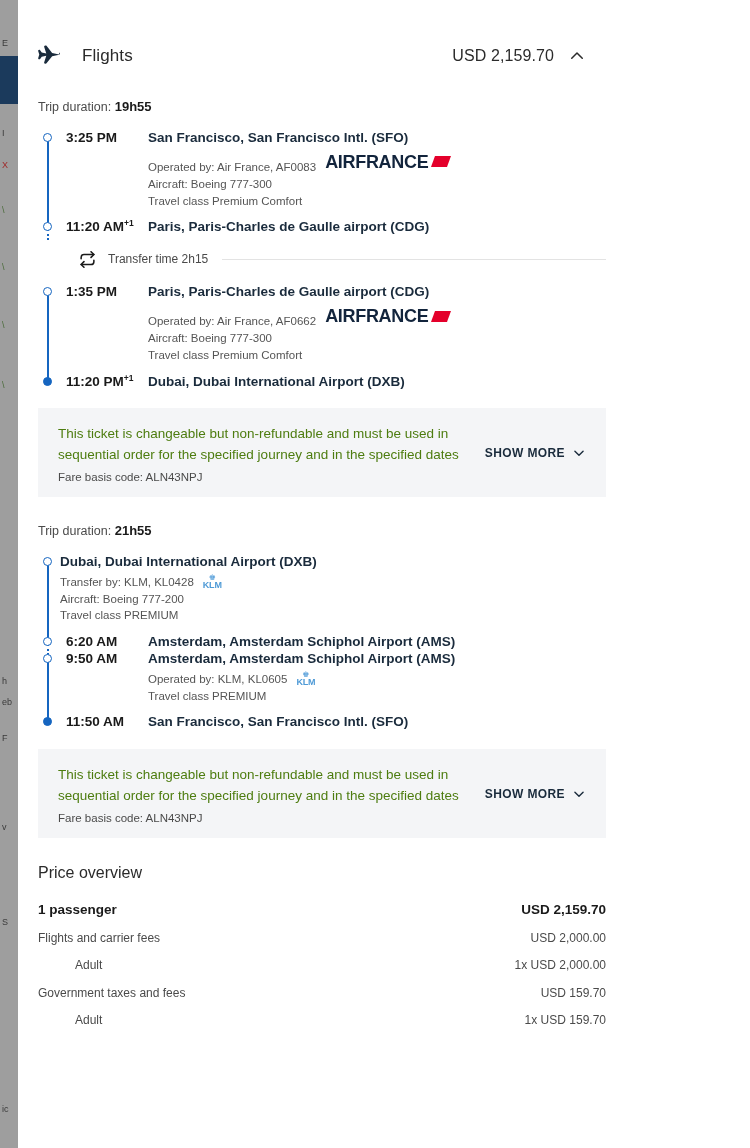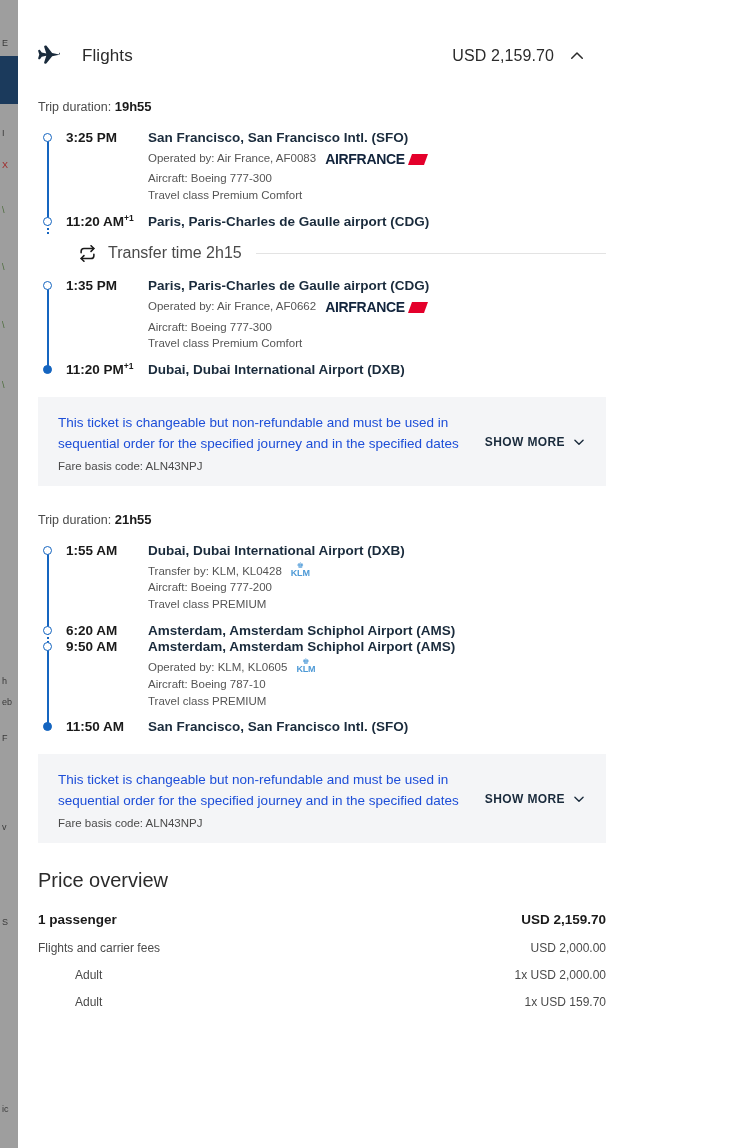--- a/index.html
+++ b/index.html
@@ -149,35 +149,35 @@
     font-weight: bold;
     color: #1a2b3c;
     line-height: 1.25;
   }
   .meta {
     font-size: 11.5px;
     color: #555555;
     line-height: 1.45;
     margin-top: 3px;
     display: flex;
-    align-items: flex-start;
+    align-items: flex-end;
     flex-wrap: nowrap;
   }
   .meta-line { font-size: 11.5px; color: #555555; line-height: 1.45; }
 
   
   .af-logo {
     display: inline-flex;
     align-items: center;
     margin-left: 9px;
     position: relative;
     top: -1px;
   }
   .af-logo .af-text {
-    font-size: 14px;
+    font-size: 18px;
     font-weight: bold;
     letter-spacing: -0.3px;
     color: #12243c;
     font-family: "Liberation Sans", sans-serif;
   }
   .af-logo .af-stripe {
     width: 16px; height: 11px;
     margin-left: 5px;
     background: #e4002b;
     transform: skewX(-20deg);
@@ -210,21 +210,21 @@
     padding: 14px 0 16px 0;
   }
   .transfer .swap-icon {
     width: 22px; height: 18px;
     margin-left: 34px;
     display: flex; align-items: center; justify-content: center;
     color: #1a1a1a;
     flex: 0 0 auto;
   }
   .transfer .ttext {
-    font-size: 16px;
+    font-size: 12px;
     color: #4a4a4a;
     margin-left: 10px;
     white-space: nowrap;
   }
   .transfer .tline {
     flex: 1 1 auto;
     height: 1px;
     background: #e3e3e3;
     margin-left: 14px;
     margin-right: 0;
@@ -236,21 +236,21 @@
   .fare-box {
     margin: 18px 0 0 20px;
     background: #f4f5f7;
     padding: 16px 20px 14px 20px;
     display: flex;
     align-items: flex-start;
   }
   .fare-box .fare-text { flex: 1 1 auto; max-width: 575px; }
   .fare-box .fare-main {
     font-size: 13.5px;
-    color: #1d4ed8;
+    color: #4d7c0f;
     line-height: 1.55;
   }
   .fare-box .fare-code {
     font-size: 11.5px;
     color: #4a4a4a;
     margin-top: 5px;
   }
   .fare-box .show-more {
     flex: 0 0 auto;
     display: flex;
@@ -261,21 +261,21 @@
     letter-spacing: .4px;
     white-space: nowrap;
     margin-top: 22px;
     margin-left: 10px;
   }
   .fare-box .show-more .sm-caret { margin-left: 7px; display: flex; align-items: center; }
 
   
   .price-overview { margin: 26px 0 0 0; }
   .po-title {
-    font-size: 20px;
+    font-size: 16px;
     color: #2b2b2b;
     margin: 0 0 0 20px;
   }
   .po-row {
     display: flex;
     align-items: flex-end;
     justify-content: space-between;
     margin: 0 0 0 20px;
     padding: 0 0 0 0;
   }
@@ -451,23 +451,20 @@
       <b>21h55</b>
     </div>
 
     <div class="itinerary">
 
       <div class="leg">
         <div class="rail">
           <span class="dot"></span>
           <span class="line"></span>
         </div>
-        <div class="timecol">
-          <span>1:55 AM</span>
-        </div>
         <div class="detailcol leg-body">
           <div class="airport">Dubai, Dubai International Airport (DXB)</div>
           <div class="meta">
             <span>Transfer by: KLM, KL0428</span>
             <span class="klm-logo">
               <span class="crown">♚</span>
               <span class="klm-text">KLM</span>
             </span>
           </div>
           <div class="meta-line">Aircraft: Boeing 777-200</div>
@@ -499,21 +496,20 @@
         </div>
         <div class="detailcol leg-body">
           <div class="airport">Amsterdam, Amsterdam Schiphol Airport (AMS)</div>
           <div class="meta">
             <span>Operated by: KLM, KL0605</span>
             <span class="klm-logo">
               <span class="crown">♚</span>
               <span class="klm-text">KLM</span>
             </span>
           </div>
-          <div class="meta-line">Aircraft: Boeing 787-10</div>
           <div class="meta-line">Travel class PREMIUM</div>
         </div>
       </div>
 
       <div class="leg">
         <div class="rail">
           <span class="dot filled"></span>
 
         </div>
         <div class="timecol">
@@ -553,20 +549,24 @@
     <div class="po-row group">
       <span class="po-label">Flights and carrier fees</span>
       <span class="po-value">USD 2,000.00</span>
     </div>
 
     <div class="po-row sub">
       <span class="po-label">Adult</span>
       <span class="po-value">1x USD 2,000.00</span>
     </div>
 
+    <div class="po-row group">
+      <span class="po-label">Government taxes and fees</span>
+      <span class="po-value">USD 159.70</span>
+    </div>
 
     <div class="po-row sub">
       <span class="po-label">Adult</span>
       <span class="po-value">1x USD 159.70</span>
     </div>
   </div>
 
 </div>
 
 </body></html>

